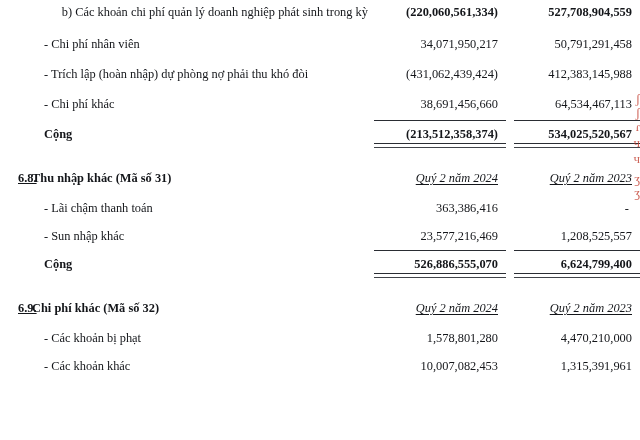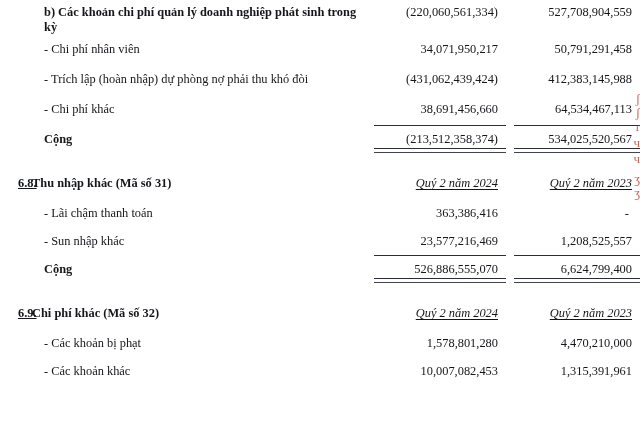--- a/index.html
+++ b/index.html
@@ -52,30 +52,30 @@
     white-space: nowrap;
     text-decoration: underline;
   }
   .label {
     padding-left: 10px !important;
     padding-right: 4px !important;
     white-space: nowrap;
   }
   .label.indent   { padding-left: 22px !important; }
   .label.bold     { font-weight: bold; }
-  .label.head     { font-weight: bold; white-space: normal; padding-left: 22px !important; }
+  .label.head     { font-weight: normal; white-space: normal; padding-left: 22px !important; text-align: right; }
   .label.total    { font-weight: bold; padding-left: 22px !important; }
 
   .val {
     text-align: right;
     padding-right: 8px !important;
     white-space: nowrap;
     font-variant-numeric: tabular-nums;
   }
-  .val.bold { font-weight: normal; }
+  .val.bold { font-weight: bold; }
   .val.colhead {
     font-weight: normal;
     font-style: italic;
     text-decoration: underline;
     text-underline-offset: 2px;
   }
   .val.dash { padding-right: 11px !important; }
 
   
   tr.r { height: 30px; }

